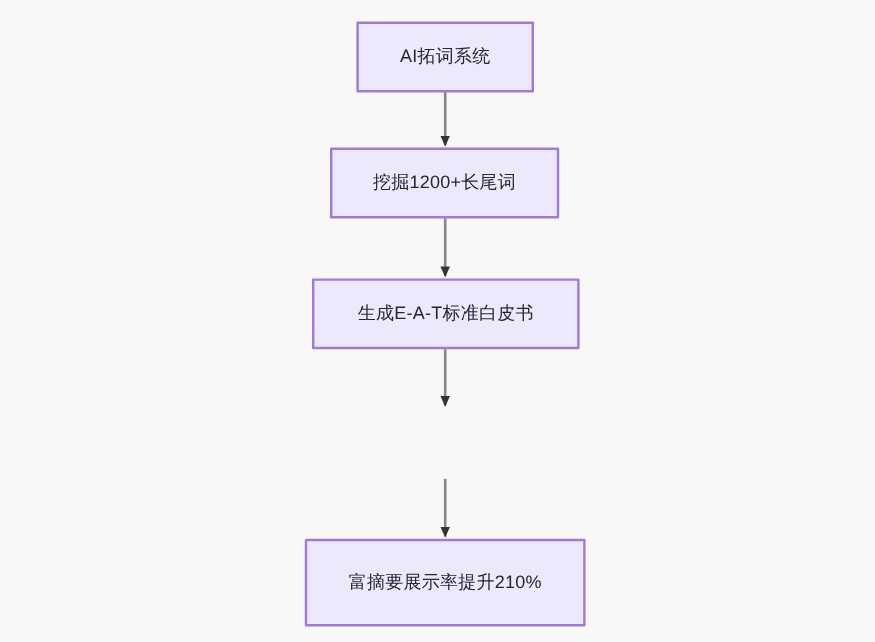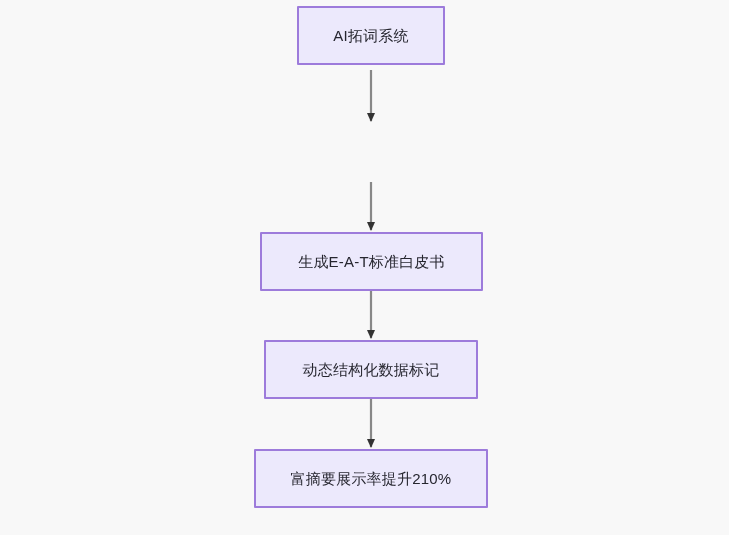--- a/index.html
+++ b/index.html
@@ -29,25 +29,25 @@
     border-radius: 1px;
   }
   .node-label {
     font-size: 15px;
     color: #26262f;
     line-height: 1.2;
     letter-spacing: 0.2px;
     white-space: nowrap;
     text-align: center;
   }
-  #node-1 { left: 297px; top: 6px;  width: 148px; height: 59px; align-items: center; }
+  #node-1 { left: 297px; top: 18px;  width: 148px; height: 59px; align-items: center; }
   #node-2 { left: 275px; top: 123px; width: 191px; height: 59px; }
   #node-3 { left: 260px; top: 232px; width: 223px; height: 59px; justify-content: center; }
   #node-4 { left: 264px; top: 340px; width: 214px; height: 59px; }
-  #node-5 { left: 254px; top: 449px; width: 234px; height: 59px; }
+  #node-5 { left: 254px; top: 449px; width: 234px; height: 73px; }
 
   .edge {
     position: absolute;
     left: 0;
     top: 0;
     width: 729px;
     height: 535px;
     pointer-events: none;
     overflow: visible;
   }
@@ -66,26 +66,26 @@
     <line x1="371" y1="70" x2="371" y2="121" stroke="#888888" stroke-width="2.2" marker-end="url(#arrow)"></line>
     <line x1="371" y1="182" x2="371" y2="230" stroke="#888888" stroke-width="2.2" marker-end="url(#arrow)"></line>
     <line x1="371" y1="291" x2="371" y2="338" stroke="#888888" stroke-width="2.2" marker-end="url(#arrow)"></line>
     <line x1="371" y1="399" x2="371" y2="447" stroke="#888888" stroke-width="2.2" marker-end="url(#arrow)"></line>
   </svg>
 
   <div class="node" id="node-1">
     <span class="node-label">AI拓词系统</span>
   </div>
 
+  <div class="node" id="node-2">
+    <span class="node-label">挖掘1200+长尾词</span>
+  </div>
 
   <div class="node" id="node-3">
     <span class="node-label">生成E-A-T标准白皮书</span>
   </div>
 
-  <div class="node" id="node-4">
-    <span class="node-label">动态结构化数据标记</span>
-  </div>
 
   <div class="node" id="node-5">
     <span class="node-label">富摘要展示率提升210%</span>
   </div>
 
 </div>
 
 </body></html>

